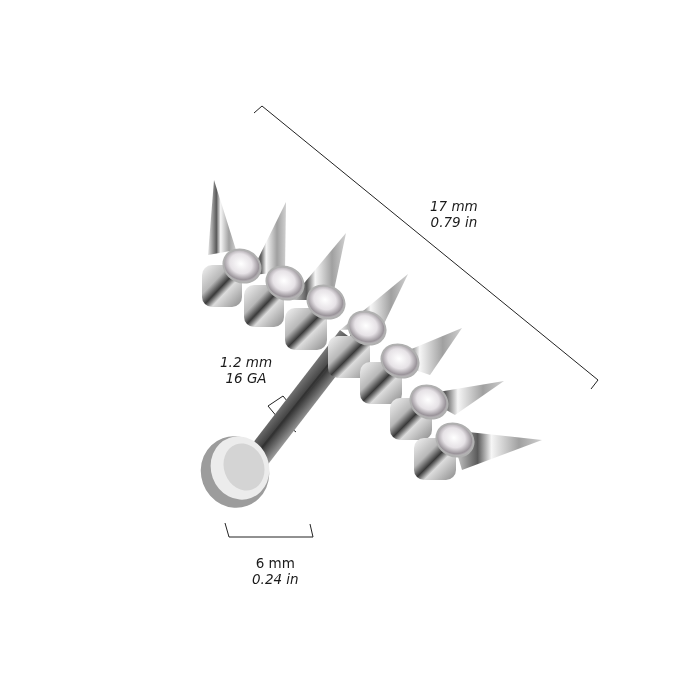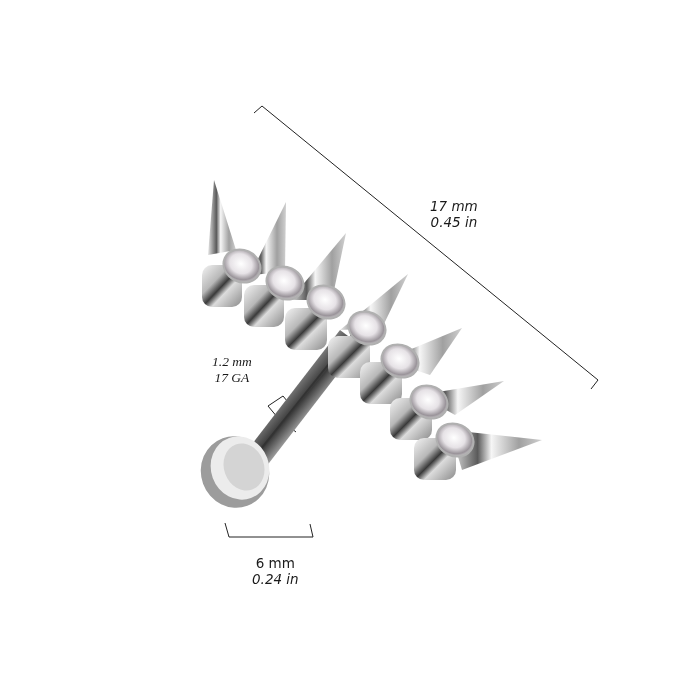--- a/index.html
+++ b/index.html
@@ -103,26 +103,26 @@
       <ellipse cx="326" cy="302" rx="19" ry="16" fill="url(#gem)" transform="rotate(25 326 302)"></ellipse>
       <ellipse cx="367" cy="328" rx="19" ry="16" fill="url(#gem)" transform="rotate(25 367 328)"></ellipse>
       <ellipse cx="400" cy="361" rx="19" ry="16" fill="url(#gem)" transform="rotate(25 400 361)"></ellipse>
       <ellipse cx="429" cy="402" rx="19" ry="16" fill="url(#gem)" transform="rotate(25 429 402)"></ellipse>
       <ellipse cx="455" cy="440" rx="19" ry="16" fill="url(#gem)" transform="rotate(25 455 440)"></ellipse>
     </g>
   </svg>
 
   <div class="label" style="left:430px; top:198px;">
     <span class="it">17 mm</span>
-    <span class="it">0.45 in</span>
+    <span class="it">0.79 in</span>
   </div>
 
-  <div class="label" style="left:212px; top:354px;font-family:Liberation Serif, serif;">
+  <div class="label" style="left:220px; top:354px;">
     <span class="it">1.2 mm</span>
-    <span class="it">17 GA</span>
+    <span class="it">16 GA</span>
   </div>
 
   <div class="label" style="left:252px; top:555px;">
     <span class="up">6 mm</span>
     <span class="it">0.24 in</span>
   </div>
 
 </div>
 
 </body></html>

